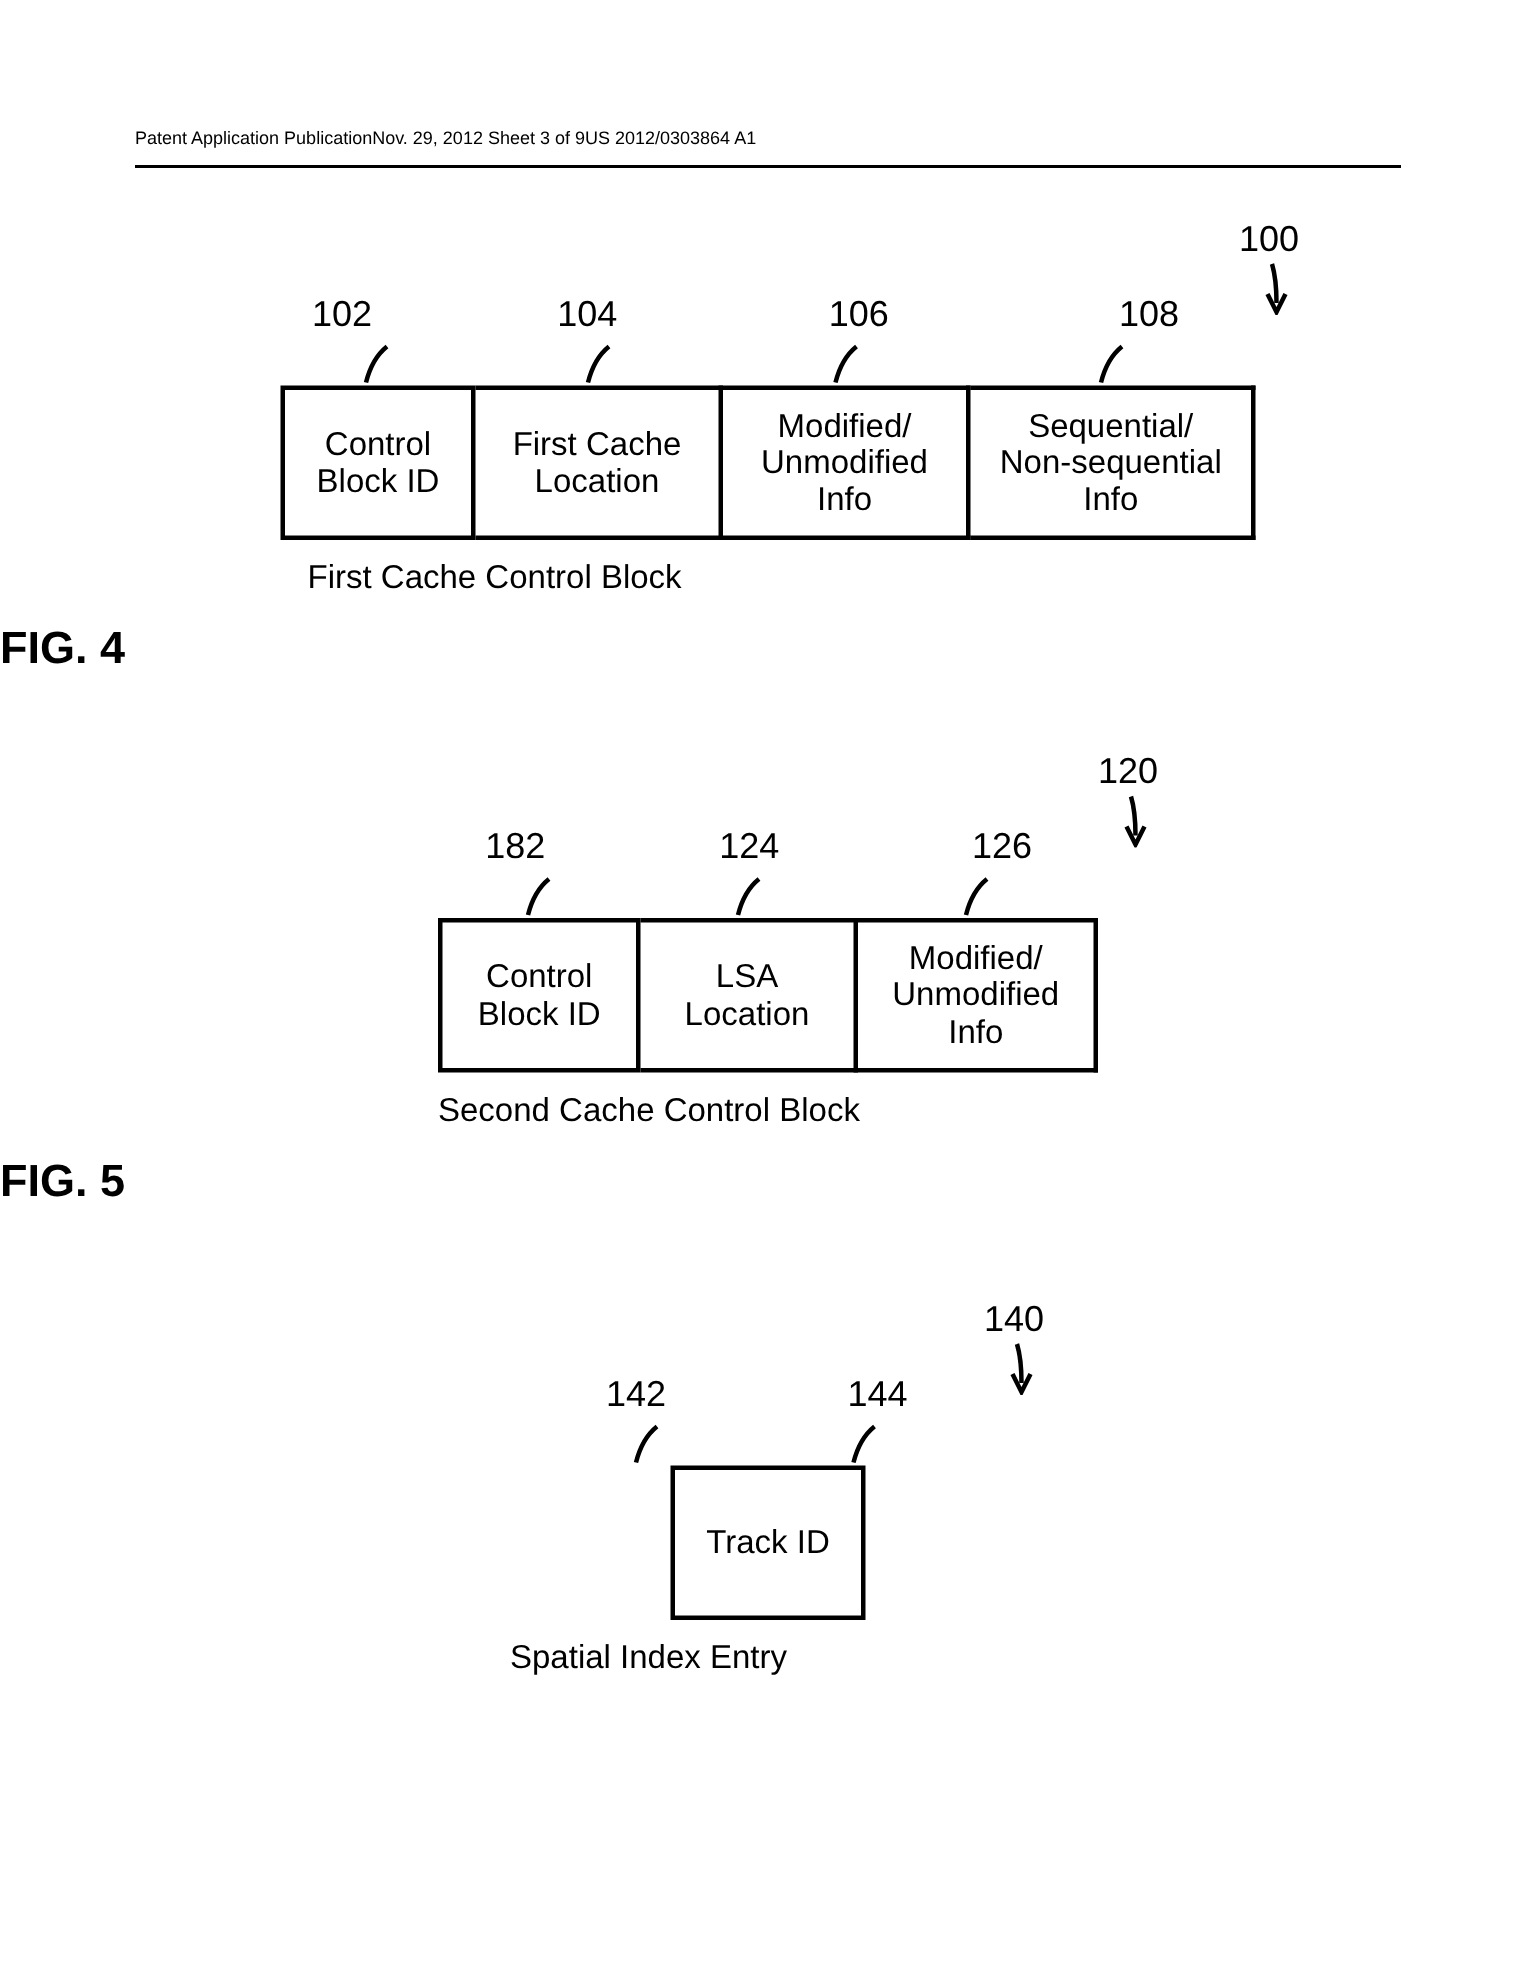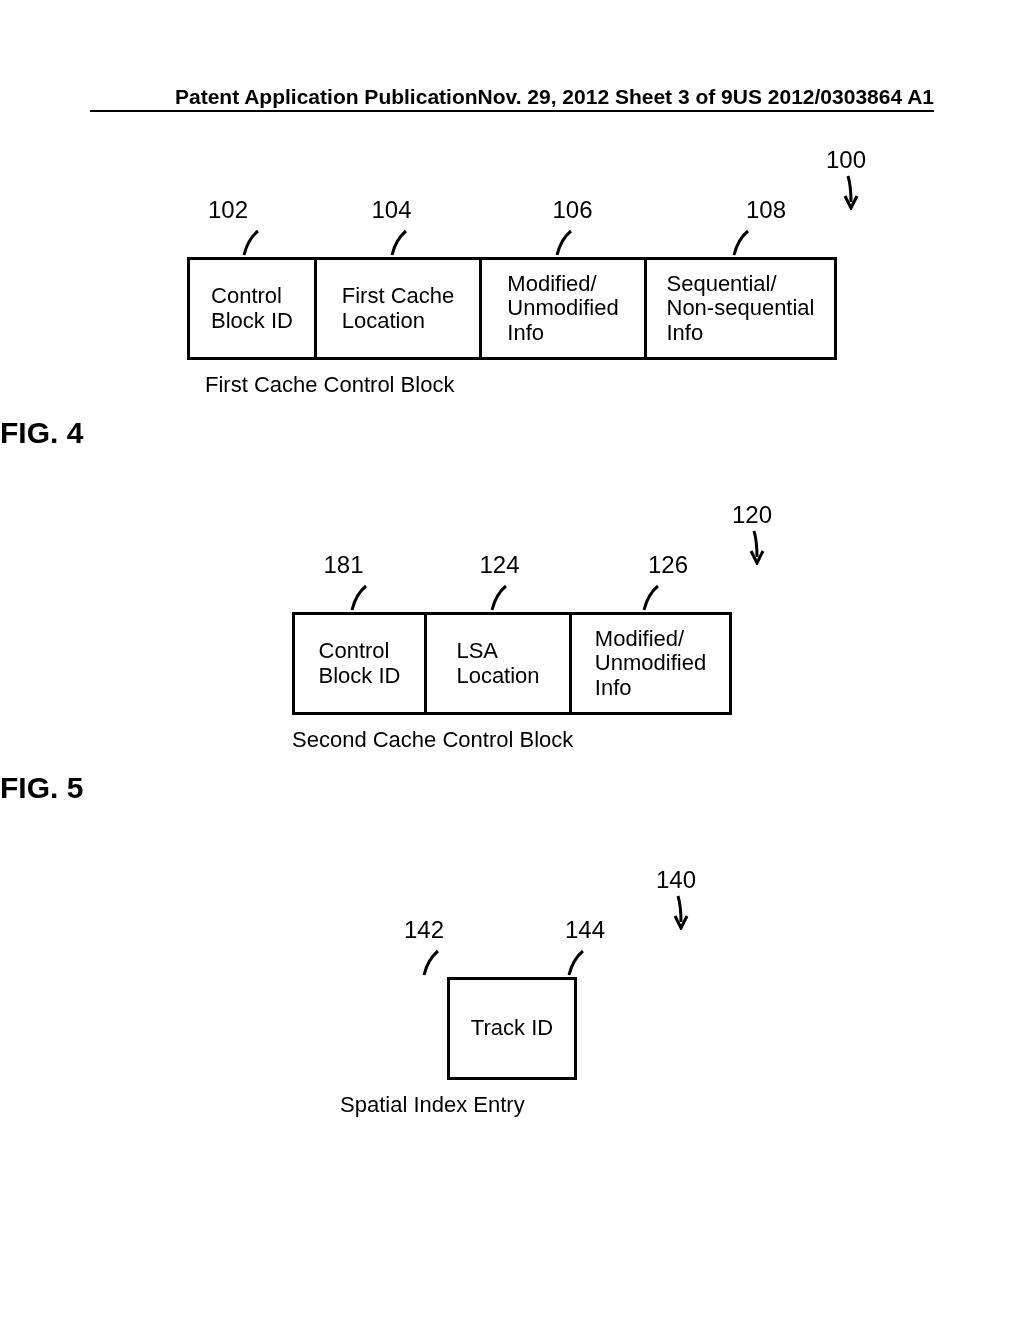--- a/index.html
+++ b/index.html
@@ -9,23 +9,23 @@
       width: 1024px;
       height: 1320px;
       position: relative;
     }
     .header {
       position: absolute;
       top: 85px;
       left: 90px;
       right: 90px;
       display: flex;
-      justify-content: flex-end;
-      font-size: 21px;
-      font-weight: bold;
+      justify-content: flex-start;
+      font-size: 12px;
+      font-weight: normal;
     }
     .header-rule {
       position: absolute;
       top: 110px;
       left: 90px;
       right: 90px;
       border-top: 2px solid black;
     }
     .figure-group {
       position: absolute;
@@ -61,21 +61,21 @@
 
     .box-row {
       display: flex;
       justify-content: center;
     }
     .box {
       border: 3px solid black;
       display: flex;
       align-items: center;
       justify-content: center;
-      text-align: left;
+      text-align: center;
       font-size: 22px;
       line-height: 1.1;
       padding: 4px 6px;
     }
     .box + .box {
       border-left: none;
     }
 
     .caption {
       font-size: 22px;
@@ -196,21 +196,21 @@
 <div class="figure-group fig5">
   <div class="overall-ref">
     <div>120</div>
     <svg class="overall-arrow" viewBox="0 0 24 36">
       <path d="M6 2 Q 9 12 9 28" stroke="black" stroke-width="3" fill="none"></path>
       <path d="M3 22 L9 34 L15 22" stroke="black" stroke-width="3" fill="none"></path>
     </svg>
   </div>
   <div style="height:46px"></div>
   <div class="ref-numbers">
-    <div class="ref-num" style="width:135px">181</div>
+    <div class="ref-num" style="width:135px">182</div>
     <div class="ref-num" style="width:145px">124</div>
     <div class="ref-num" style="width:160px">126</div>
   </div>
   <div class="ref-lines">
     <div class="ref-line-cell" style="width:135px">
         <svg class="ref-line" width="24" height="28">
           <path d="M4 26 Q 8 10 18 2" stroke="black" stroke-width="3" fill="none"></path>
         </svg>
       </div>
     <div class="ref-line-cell" style="width:145px">

